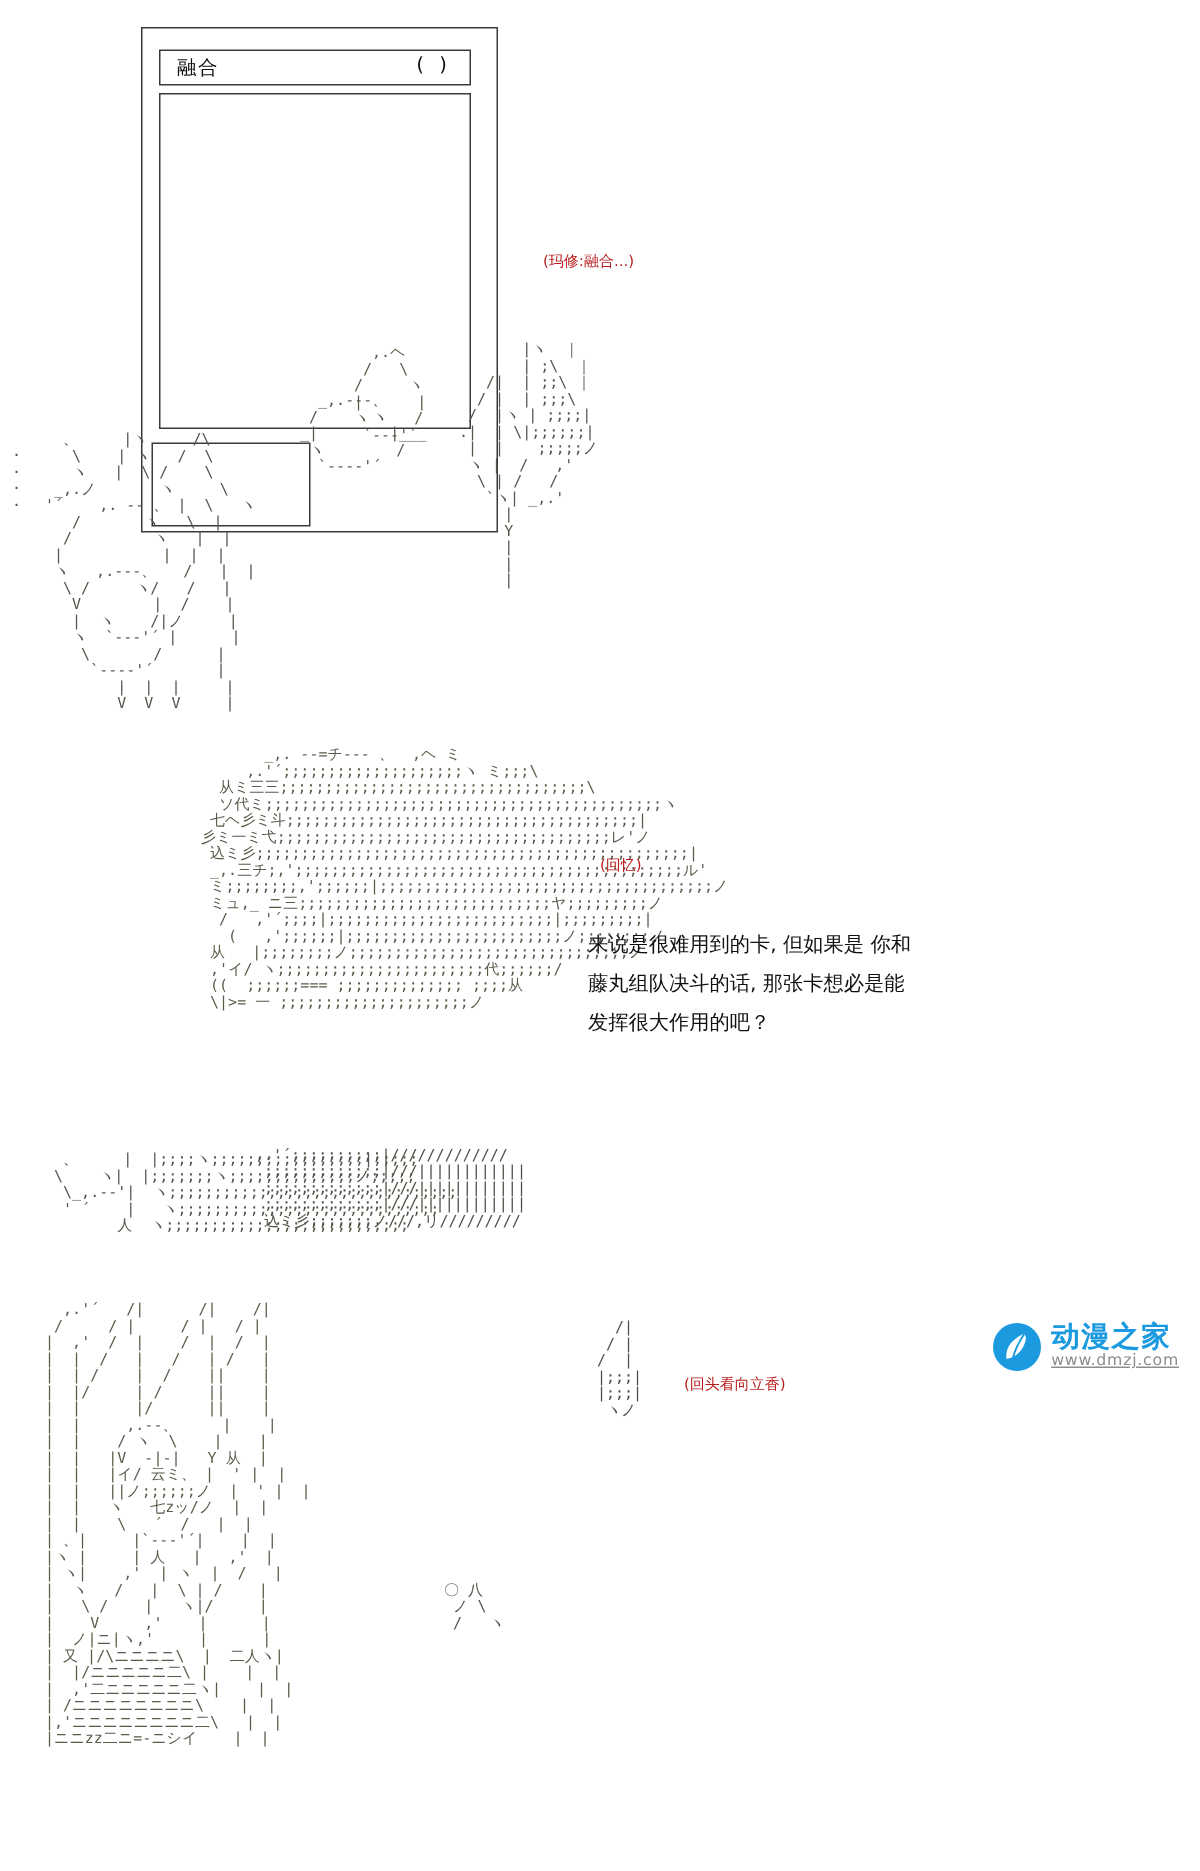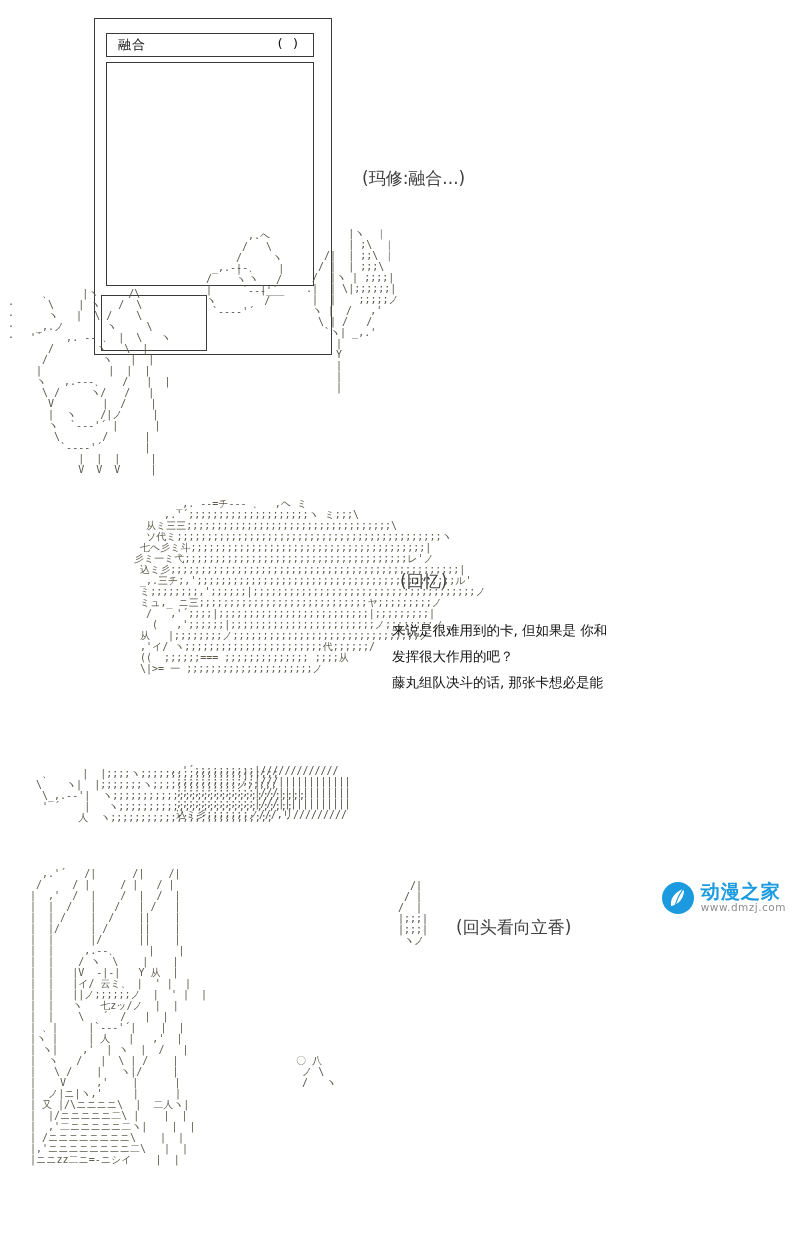--- a/index.html
+++ b/index.html
@@ -71,22 +71,22 @@
   .phone-lower {
     position: absolute;
     left: 101px; top: 295px; width: 104px; height: 54px;
     border: 1.5px solid #3a3a3a;
     background: #ffffff;
   }
 
   .caption {
     position: absolute;
     font-family: "DejaVu Sans", sans-serif;
-    font-size: 17px;
-    color: #404040;
+    font-size: 10px;
+    color: #b91c1c;
     white-space: nowrap;
   }
   .dialogue {
     position: absolute;
     font-family: "DejaVu Sans", sans-serif;
     font-size: 13.5px;
     line-height: 26px;
     color: #111;
   }
   .dialogue div { white-space: nowrap; }
@@ -109,20 +109,21 @@
     color: #1b9ae0;
     letter-spacing: 1px;
     line-height: 20px;
   }
   .wm-text-sub {
     font-family: "DejaVu Sans", sans-serif;
     font-size: 10.5px;
     color: #8d8d8d;
     letter-spacing: 0.5px;
     line-height: 13px;
+    text-decoration: underline;
   }
   .wm-col { display: flex; flex-direction: column; }
 </style>
 </head>
 <body>
 
 <div class="page">
 
   <div class="panel-frame phone-outer"></div>
   <div class="phone-titlebar"></div>
@@ -211,22 +212,22 @@
   <div class="ascii tone-c" style="left:170px; top:765px;">,.'´;;;;;;;;;;|/////////////
  ;;;;;;;;;;;;;|///||||||||||||
  ;;;;;;;;;;;;;|///||||||||||||
  ;;;;;;;;;;;;;|///||||||||||||
  込ミ彡;;;;;;;ノ///,リ/////////</div>
 
   <div class="caption" style="left:400px; top:570px;">(回忆)</div>
 
   <div class="dialogue" style="left:392px; top:617px;">
     <div>来说是很难用到的卡, 但如果是 你和</div>
+    <div>藤丸组队决斗的话, 那张卡想必是能</div>
     <div>发挥很大作用的吧？</div>
-    <div>藤丸组队决斗的话, 那张卡想必是能</div>
   </div>
 
   <div class="ascii tone-b" style="left:24px; top:868px;">   ,.'´   /|      /|    /|
   /     / |     / |   / |
  |  ,'  /  |    /  |  /  |
  |  |  /   |   /   | /   |
  |  | /    |  /    ||    |
  |  |/     | /     ||    |
  |  |      |/      ||    |
  |  |     ,.‐-、     |    |

